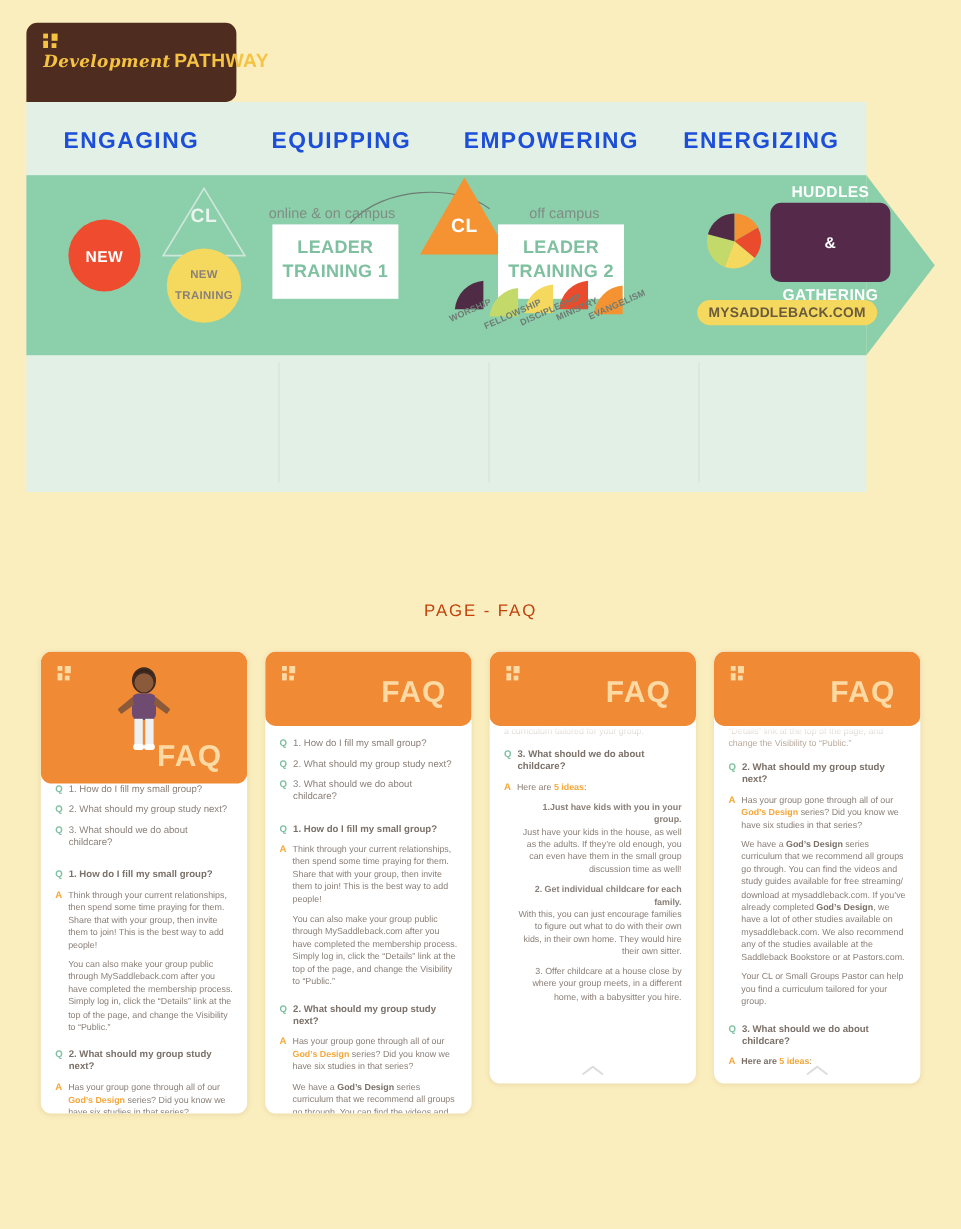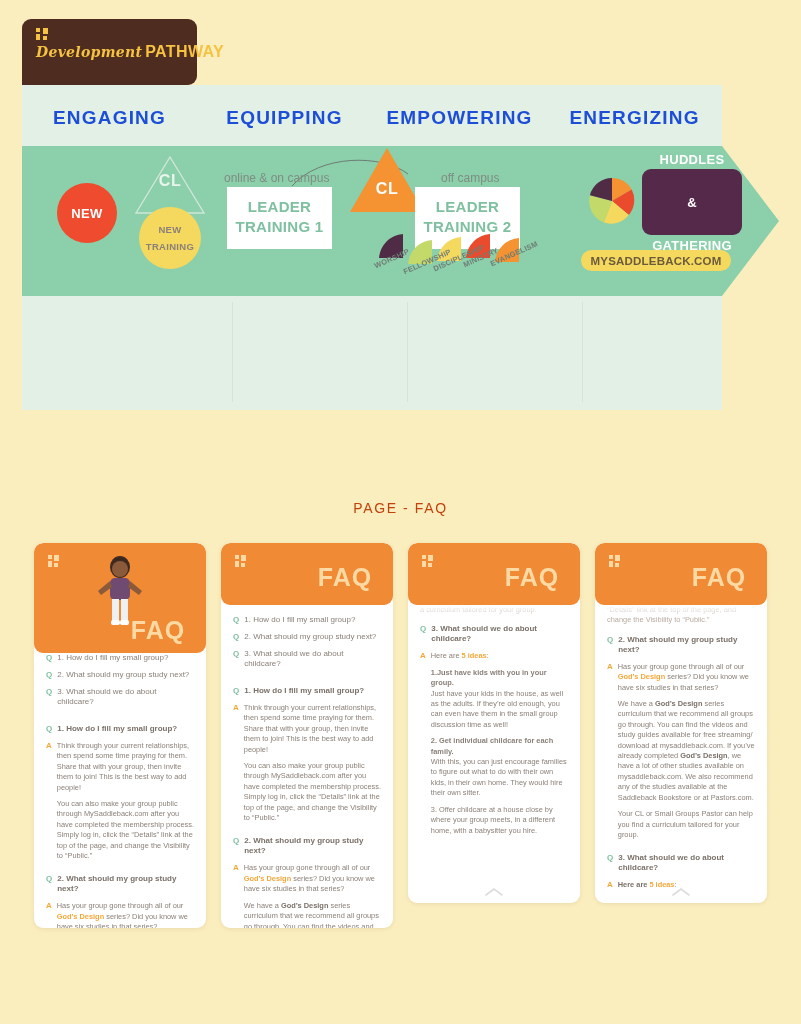--- a/index.html
+++ b/index.html
@@ -195,21 +195,21 @@
   .qmark { color: #7fc0a0; font-weight: bold; font-size: 8px; line-height: 10px; }
   .amark { color: #f5a83a; font-weight: bold; font-size: 8px; line-height: 10px; }
   .qtext { font-size: 8px; color: #8b8079; font-weight: 500; line-height: 10px; }
   .qtext.bold { font-weight: bold; }
   .ablock { flex: 1; }
   .ablock p { margin-bottom: 6px; }
   .spacer { height: 10px; }
   .hi { color: #f5a83a; font-weight: bold; }
   .bold { font-weight: bold; color: #7b7169; }
   .partial { color: #b9aa9d; }
-  .numbered { margin-bottom: 6px; }
+  .numbered { margin-bottom: 6px; text-align: right; }
   .numbered b { font-weight: bold; }
 
   .chev {
     position: absolute; left: 50%; bottom: 7px; transform: translateX(-50%);
     width: 18px; height: 8px;
   }
   .fade-top {
     position: absolute; left: 0; top: 0; width: 100%; height: 14px;
     background: linear-gradient(to bottom, #fff, rgba(255,255,255,0));
     pointer-events: none;

